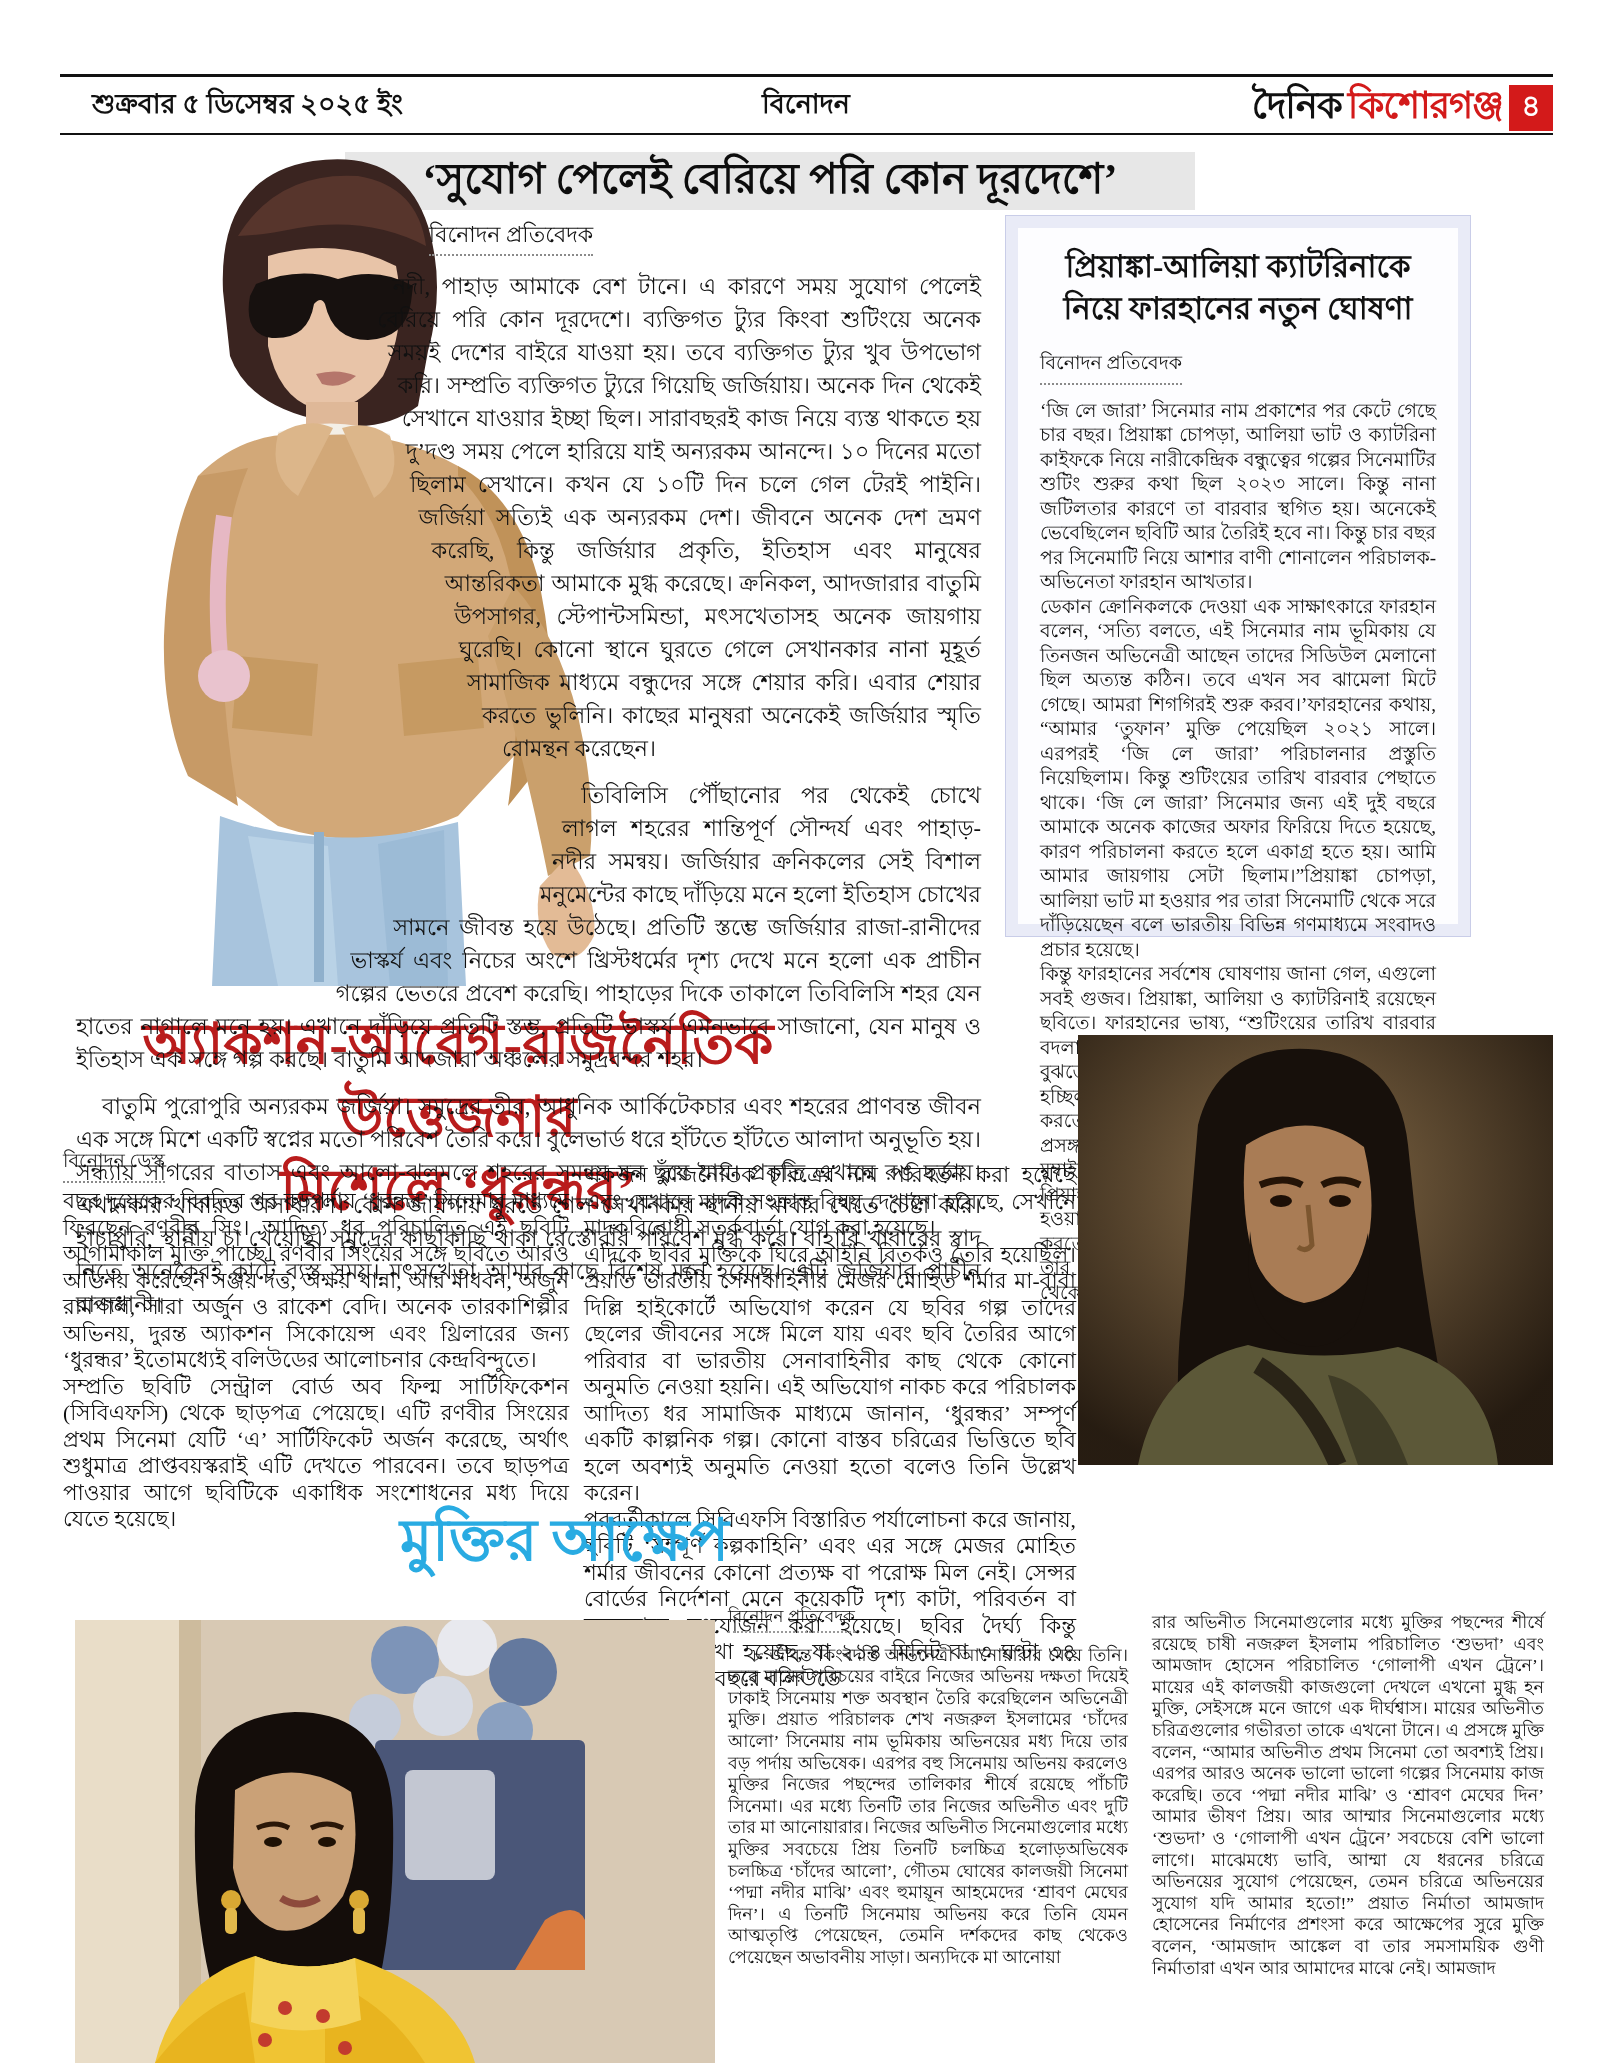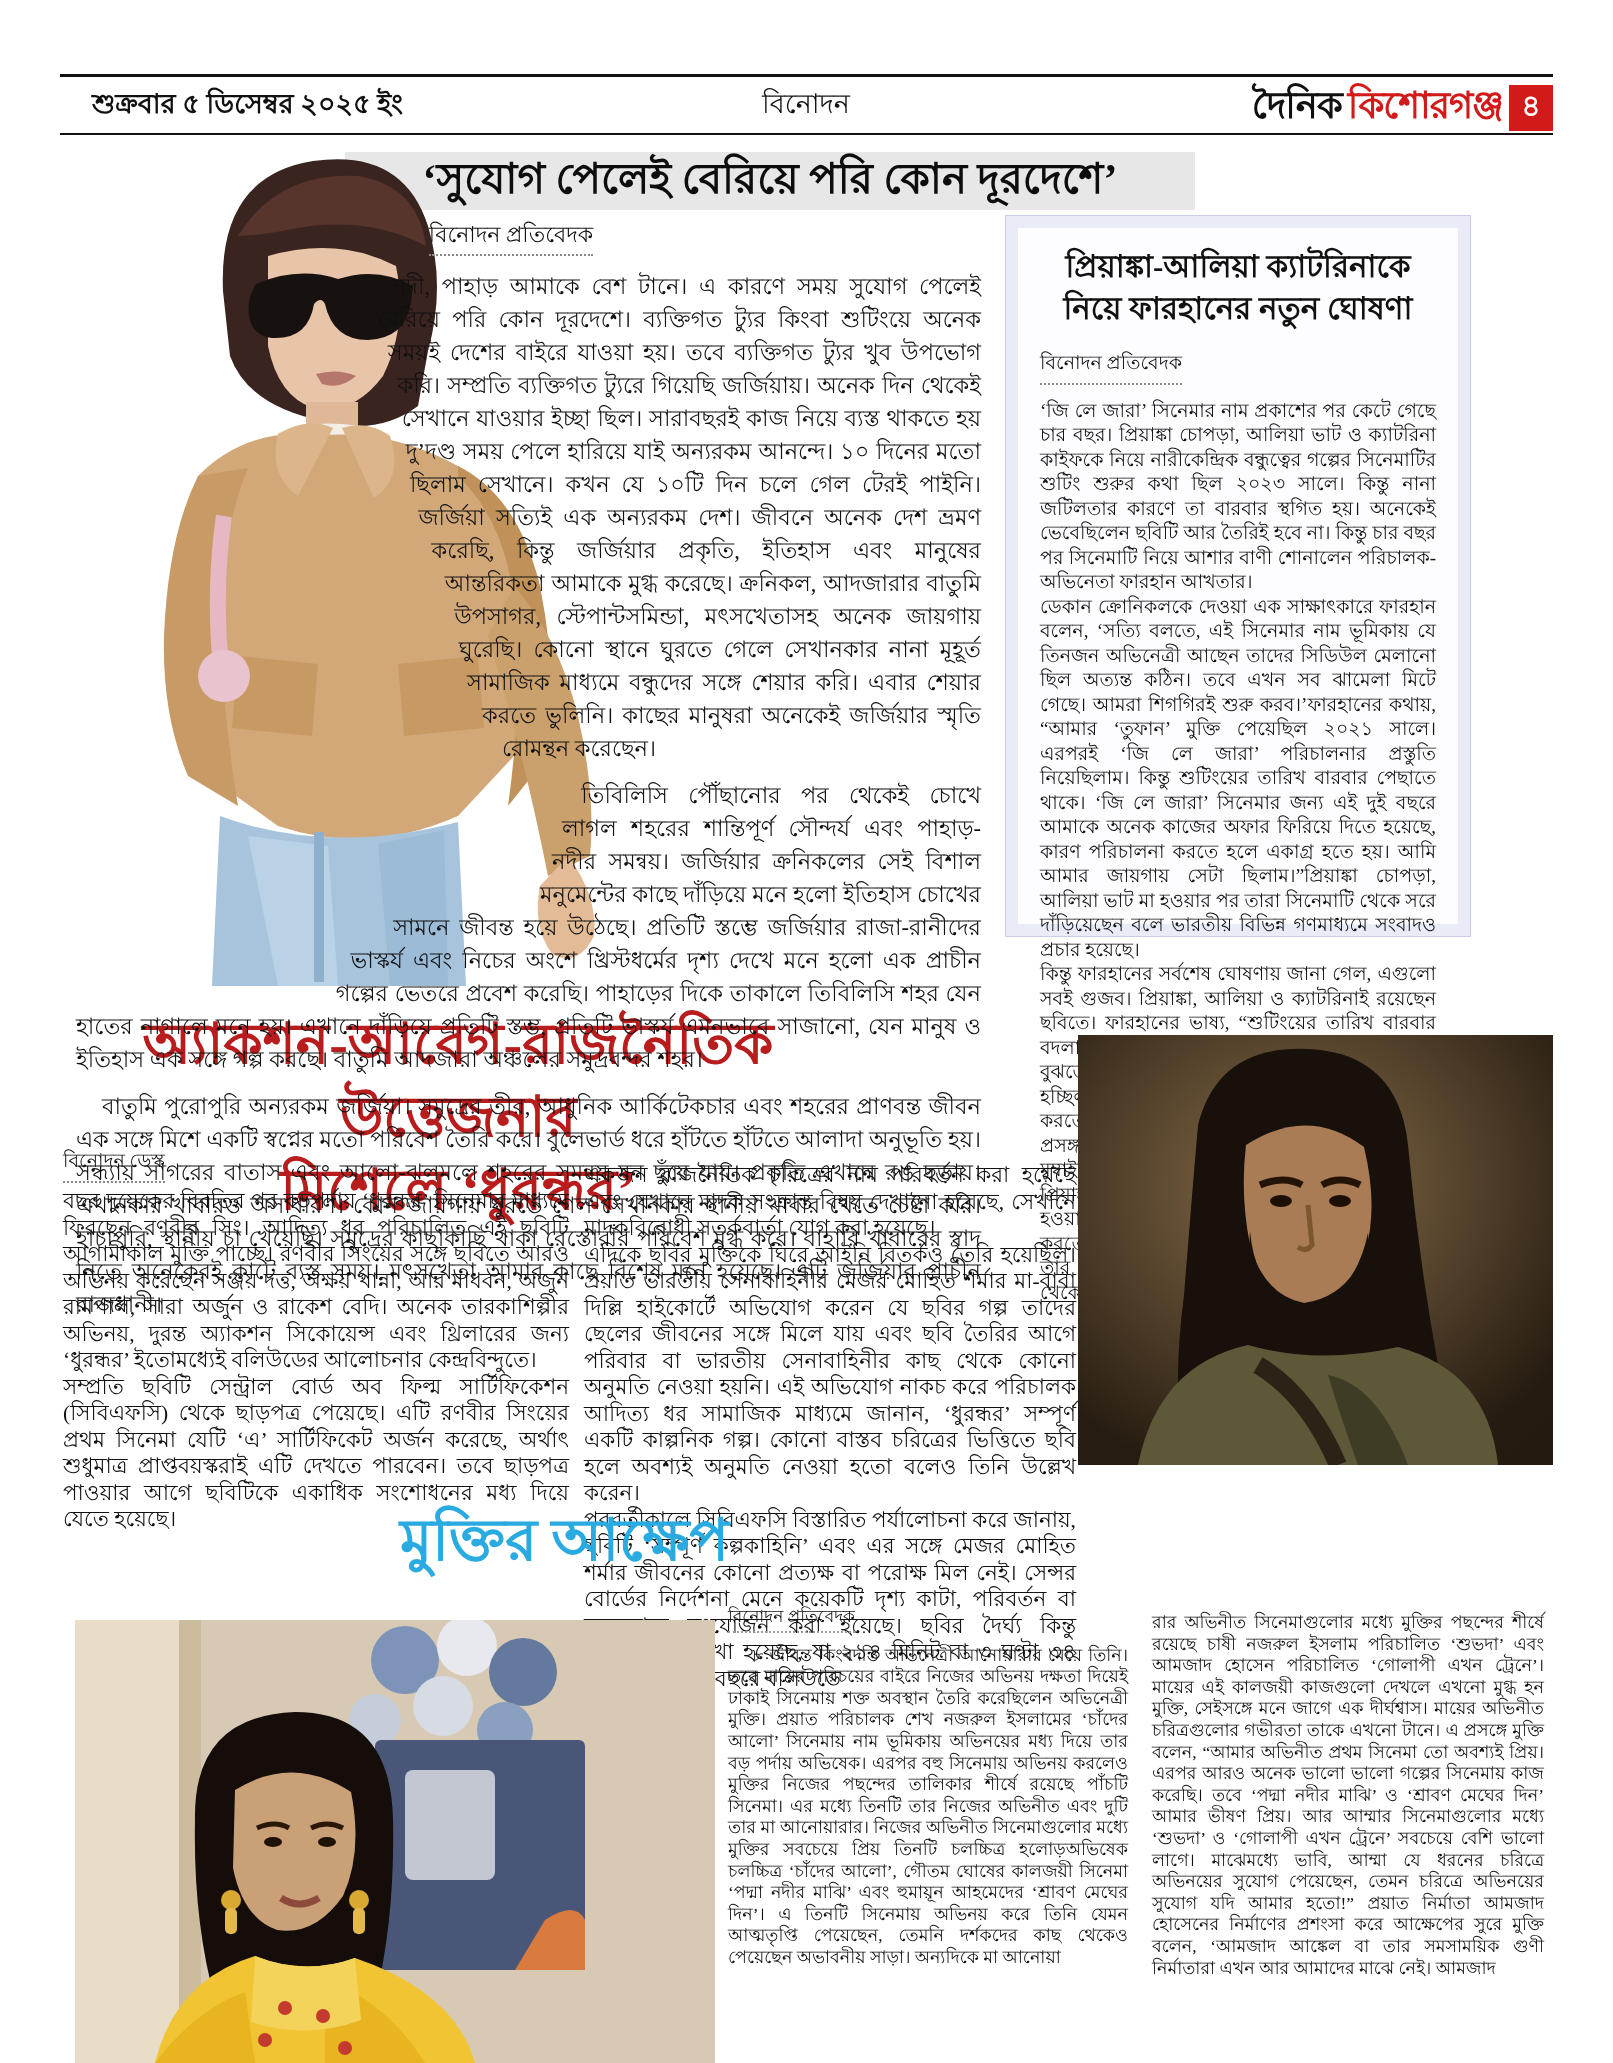--- a/index.html
+++ b/index.html
@@ -12,21 +12,21 @@
   html,body{margin:0;padding:0;}
   body{
     width:1613px;height:2063px;position:relative;background:#ffffff;
     font-family:"Liberation Serif","DejaVu Serif",serif;color:#111;
     overflow:hidden;
   }
   .abs{position:absolute;}
   .rule{background:#111;}
   
   .hdr-date{font-size:27px;font-weight:bold;}
-  .hdr-section{font-size:27px;font-weight:normal;text-align:center;}
+  .hdr-section{font-size:27px;font-weight:bold;text-align:center;}
   .masthead{display:flex;align-items:center;gap:6px;}
   .mast-black{font-size:37px;font-weight:bold;color:#101010;letter-spacing:-1px;margin-left:32px;}
   .mast-red{font-size:37px;font-weight:bold;color:var(--accent_red);letter-spacing:-1px;text-shadow:0 0 1px #fff;}
   .page-badge{width:44px;height:46px;background:var(--accent_red);color:#fff;font-size:30px;font-weight:bold;
     display:flex;align-items:center;justify-content:center;}
   
   .strip{background:var(--strip_gray);display:flex;align-items:center;justify-content:center;}
   .strip h1{margin:0;font-size:42px;font-weight:bold;color:#0d0d0d;}
   .byline{display:inline-block;font-size:22px;border-bottom:2px dotted #8a8a8a;padding-bottom:3px;}
   .a1-text{font-size:22.5px;line-height:33px;text-align:justify;}

